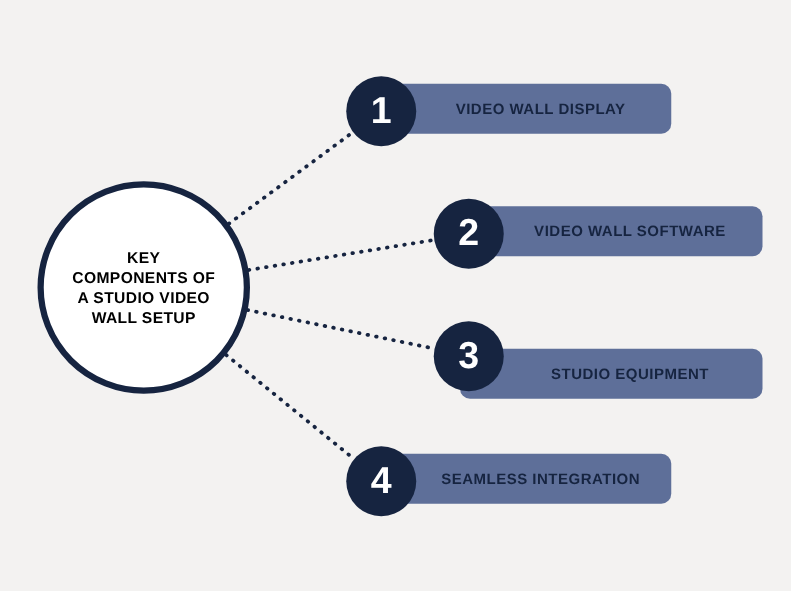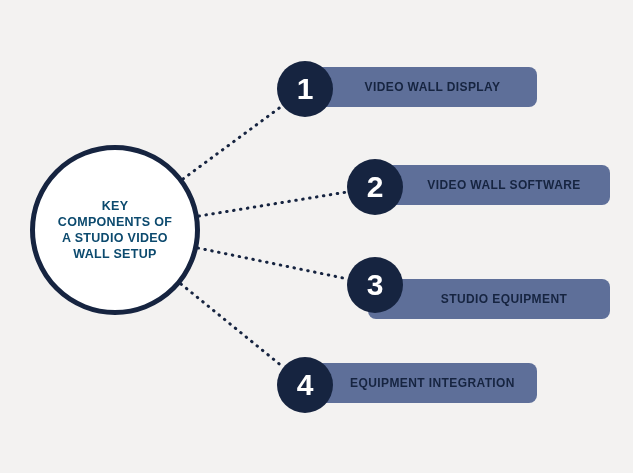--- a/index.html
+++ b/index.html
@@ -34,21 +34,21 @@
     height: 170px;
     box-sizing: border-box;
     background: #ffffff;
     border: 5px solid #162440;
     border-radius: 50%;
     display: flex;
     align-items: center;
     justify-content: center;
   }
   .hub-text {
-    color: #0c4a6e;
+    color: #000000;
     font-weight: bold;
     font-size: 12.5px;
     line-height: 1.3;
     text-align: center;
     letter-spacing: 0.3px;
     white-space: pre-line;
   }
   .item {
     position: absolute;
     width: 298px;
@@ -140,20 +140,20 @@
     <div class="bar">
       <span class="label">STUDIO EQUIPMENT</span>
     </div>
     <div class="num">
       <span>3</span>
     </div>
   </div>
 
   <div class="item item-4">
     <div class="bar">
-      <span class="label">EQUIPMENT INTEGRATION</span>
+      <span class="label">SEAMLESS INTEGRATION</span>
     </div>
     <div class="num">
       <span>4</span>
     </div>
   </div>
 
 </div>
 
 </body></html>

